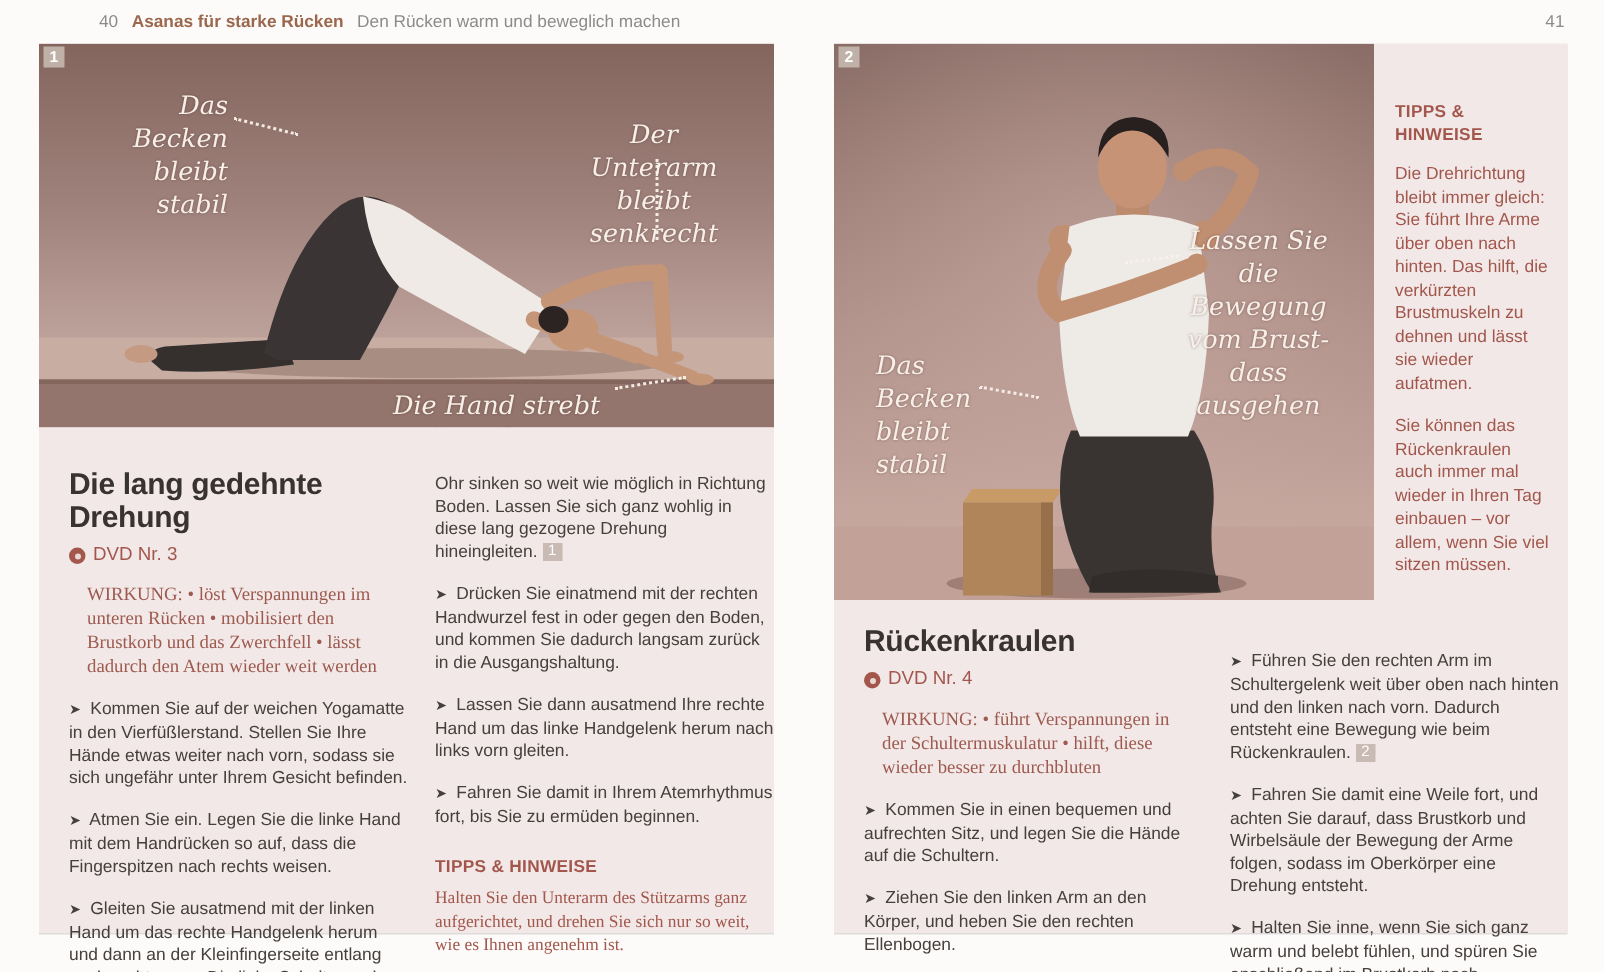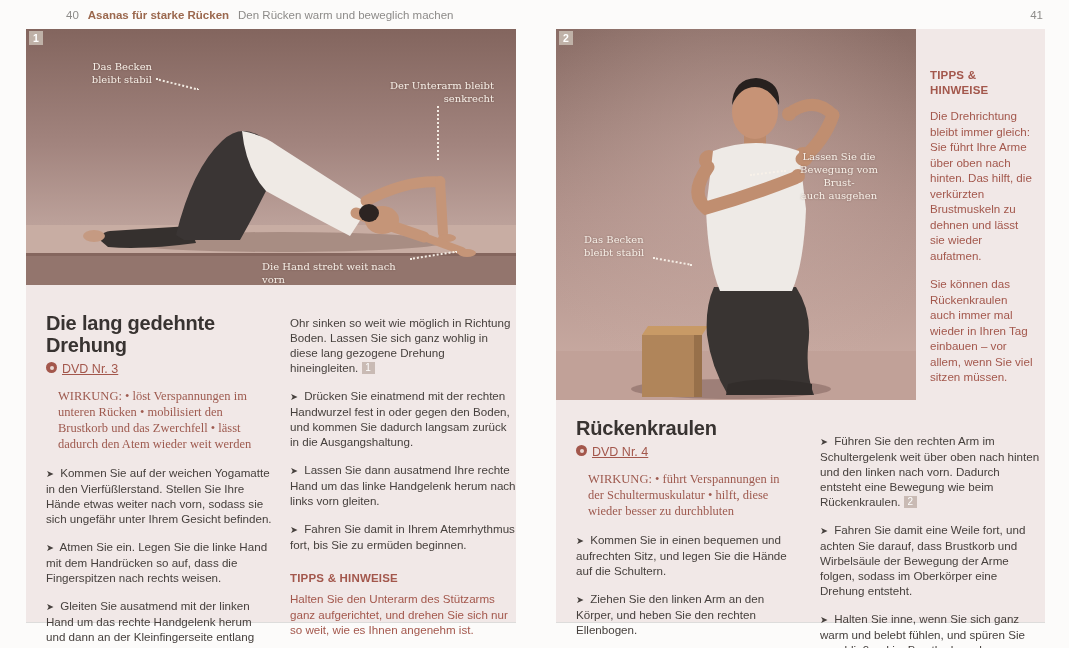--- a/index.html
+++ b/index.html
@@ -27,63 +27,63 @@
   .photo-1{width:490px;height:256px;}
   .photo-2{width:360px;height:371px;}
   .photo svg{display:block;}
   .badge-corner{
     position:absolute;top:2px;left:3px;width:14px;height:14px;
     background:rgba(197,185,175,.9);color:#fff;font-size:10.5px;font-weight:bold;
     display:flex;align-items:center;justify-content:center;
   }
   .annotation{
     position:absolute;color:#f8f0e8;font-family:"DejaVu Serif",serif;
-    font-size:10px;line-height:1.3;
+    font-style:italic;font-size:17px;line-height:1.3;
     text-shadow:0 0 2px rgba(70,45,40,.45);
   }
   .leader{position:absolute;transform-origin:left center;}
   .leader-h{border-top:2px dotted rgba(248,241,233,.95);height:0;}
   .leader-v{border-left:2px dotted rgba(248,241,233,.95);width:0;}
   .anno-becken1{left:40px;top:31px;width:86px;text-align:right;}
   .l1{left:130px;top:49px;width:44px;transform:rotate(14deg);}
-  .anno-unterarm{left:352px;top:50px;width:116px;text-align:right;}
+  .anno-unterarm{left:352px;top:50px;width:116px;text-align:center;}
   .l2{left:411px;top:77px;height:54px;}
   .anno-hand{left:236px;top:231px;width:146px;}
   .l3{left:384px;top:229px;width:48px;transform:rotate(-9deg);}
   .anno-brust{left:230px;top:121px;width:106px;text-align:center;}
   .l4{left:194px;top:145px;width:36px;transform:rotate(-7deg);}
   .anno-becken2{left:28px;top:204px;width:74px;}
   .l5{left:97px;top:228px;width:40px;transform:rotate(10deg);}
   
   .col{position:absolute;}
   .col-1a{left:20px;top:283px;width:226px;}
   .col-1b{left:264px;top:286px;width:226px;}
   .col-2a{left:20px;top:388px;width:226px;}
   .col-2b{left:264px;top:391px;width:222px;}
   h1.ex-title{
     margin:0;font-size:20px;line-height:22px;color:#383331;
     font-weight:bold;letter-spacing:-0.2px;
   }
-  .dvd-row{margin-top:6px;display:flex;align-items:flex-start;gap:5px;color:#a3574c;font-size:12.5px;text-decoration:underline;}
+  .dvd-row{margin-top:6px;display:flex;align-items:flex-end;gap:5px;color:#a3574c;font-size:12.5px;}
   .dvd-icon{width:11px;height:11px;border-radius:50%;background:#a3574c;position:relative;flex:0 0 auto;}
   .dvd-icon::after{content:"";position:absolute;left:3.5px;top:3.5px;width:4px;height:4px;border-radius:50%;background:#e9d8d4;}
   .wirkung{
     margin:12px 12px 0;font-family:"Liberation Serif",serif;
     color:#9e5a4f;font-size:12.5px;line-height:16px;
   }
   .step{margin:13px 0 0;font-size:11.6px;line-height:15px;color:#46403d;}
   .step.cont{margin-top:0;}
   .bullet{font-size:9.5px;color:#46403d;margin-right:3px;}
   .ref-badge{
     display:inline-block;background:#c9bab4;color:#fff;
     font-size:10px;line-height:12px;min-width:7px;padding:0 3px;text-align:center;
     vertical-align:1px;
   }
   .tips-heading{margin-top:20px;color:#a3574c;font-weight:bold;font-size:11.5px;letter-spacing:.2px;}
-  .tips-text{margin:7px 0 0;color:#a3574c;font-size:11.6px;line-height:15.5px;}
+  .tips-text{margin:7px 0 0;color:#a3574c;font-size:11.6px;line-height:15.5px;font-family:Liberation Serif, serif;}
   
   .sidebar{position:absolute;left:374px;top:39px;width:104px;color:#a3574c;}
   .sidebar-heading{font-weight:bold;font-size:11.5px;line-height:15px;letter-spacing:.2px;margin-bottom:10px;}
   .sidebar-para{margin:0 0 13px;font-size:11.6px;line-height:15.5px;}
 </style>
 </head>
 <body>
 
 <div class="spread-header">
   <div class="h-left">
@@ -199,21 +199,21 @@
       <circle cx="233" cy="85" r="7" fill="#c08e70"></circle>
       <path d="M152 138 Q133 165 150 179 Q196 166 239 149" stroke="#c08e70" stroke-width="13" stroke-linecap="round" fill="none"></path>
       <circle cx="242" cy="147" r="7" fill="#c08e70"></circle>
       <ellipse cx="199" cy="83" rx="23" ry="27" fill="#c79376"></ellipse>
       <path d="M176 76 Q177 50 200 49 Q225 51 223 76 Q213 58 199 58 Q184 58 176 76 Z" fill="#27201e"></path>
     </svg>
     <div class="badge-corner">2</div>
     <div class="annotation anno-brust">
         <div>Lassen Sie die</div>
         <div>Bewegung vom Brust-</div>
-        <div>auch ausgehen</div>
+        <div>dass ausgehen</div>
       </div>
     <div class="leader leader-h l4"></div>
     <div class="annotation anno-becken2">
         <div>Das Becken</div>
         <div>bleibt stabil</div>
       </div>
     <div class="leader leader-h l5"></div>
   </figure>
 
   <aside class="sidebar">

